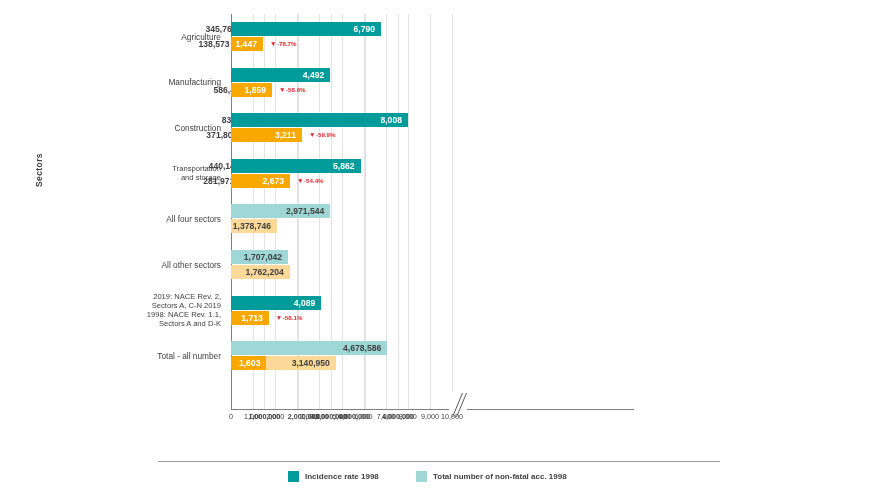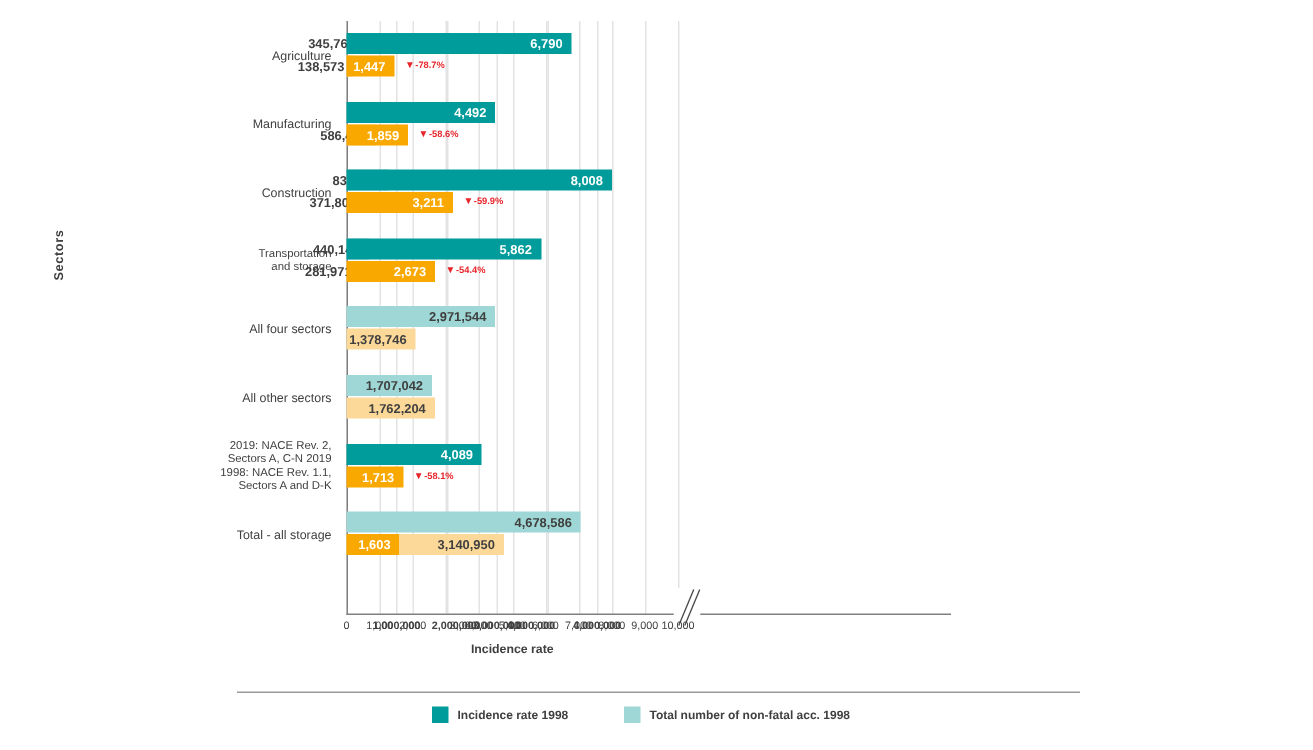--- a/index.html
+++ b/index.html
@@ -123,21 +123,21 @@
       <div class="cat-label" style="top: 259.5px; left: 78px;">
         <div>All other sectors</div>
       </div>
       <div class="cat-label multi" style="top: 291.5px; left: 78px;">
         <div>2019: NACE Rev. 2,</div>
         <div>Sectors A, C-N 2019</div>
         <div>1998: NACE Rev. 1.1,</div>
         <div>Sectors A and D-K</div>
       </div>
       <div class="cat-label" style="top: 350.7px; left: 78px;">
-        <div>Total -  all storage</div>
+        <div>Total -  all number</div>
       </div>
     </div>
   <div id="bars-layer">
       <div class="bar tot98" style="left: 231px; top: 22px; width: 11.5486px;"></div>
       <div class="bar-val on-light" style="top: 22px; left: 236.549px; transform: translateX(-100%);">345,766</div>
       <div class="bar rate98" style="left: 231px; top: 22px; width: 150.059px;"></div>
       <div class="bar-val on-dark" style="top: 22px; left: 375.059px; transform: translateX(-100%);">6,790</div>
       <div class="bar tot19" style="left: 231px; top: 37px; width: 4.62834px;"></div>
       <div class="bar-val on-light" style="top: 37px; left: 229.628px; transform: translateX(-100%);">138,573</div>
       <div class="bar rate19" style="left: 231px; top: 37px; width: 31.9787px;"></div>
@@ -209,21 +209,20 @@
       <div class="tick-lbl small" style="left: 387.8px; width: 40px;">8,000</div>
       <div class="tick-lbl small" style="left: 409.9px; width: 40px;">9,000</div>
       <div class="tick-lbl small" style="left: 432px; width: 40px;">10,000</div>
       <div class="tick-lbl" style="left: 234.4px; width: 60px;">1,000,000</div>
       <div class="tick-lbl" style="left: 267.8px; width: 72px;">2,000,000</div>
       <div class="tick-lbl" style="left: 301.2px; width: 60px;">3,000,000</div>
       <div class="tick-lbl" style="left: 316px; width: 76px;">4,000,000</div>
       <div class="tick-lbl" style="left: 368px; width: 60px;">4,000,000</div>
     </div>
 
-  <div class="x-axis-title" id="xtl" style="left: 231px; width: 221px;">Incidence rate</div>
 
   <div class="legend-rule"></div>
   <div class="legend">
     <div class="legend-row">
       <div class="lg-col1">
         <span class="sw c1"></span>
         <span class="lg-txt">Incidence rate 1998</span>
       </div>
       <div class="lg-col2">
         <span class="sw c3"></span>

